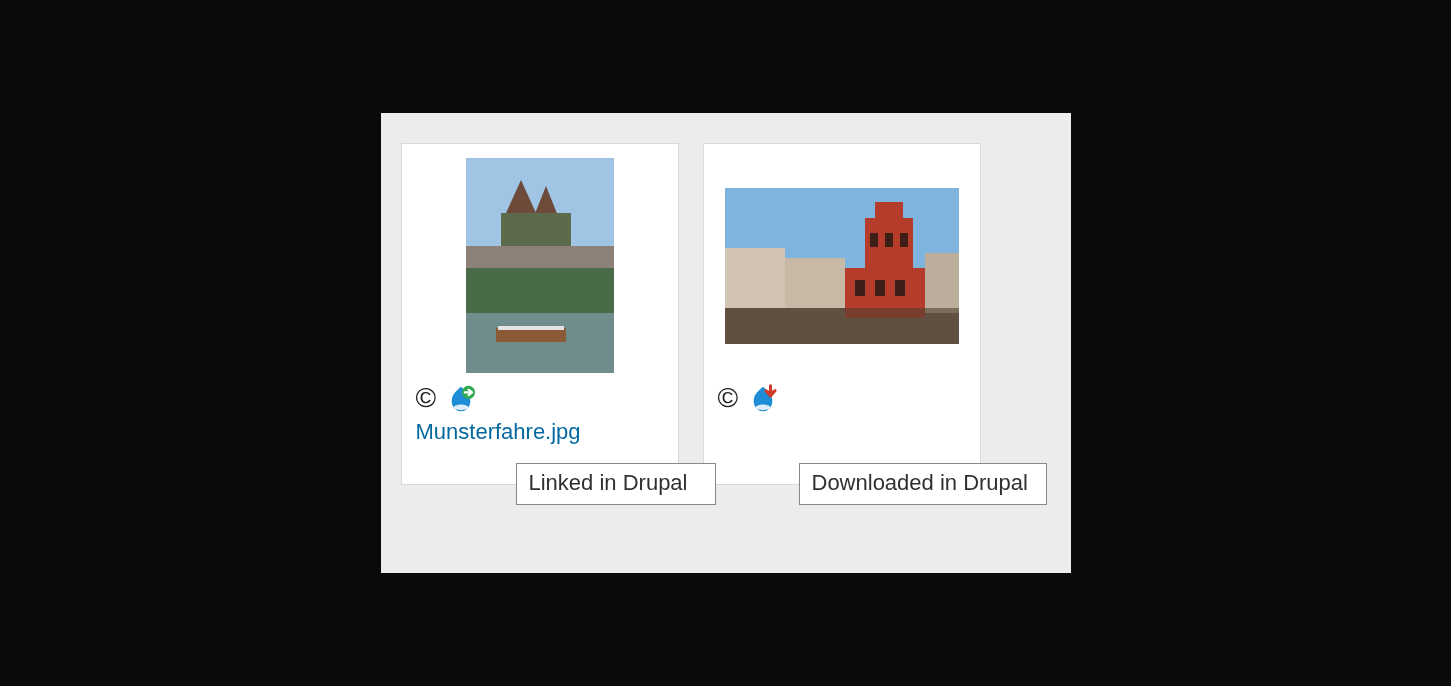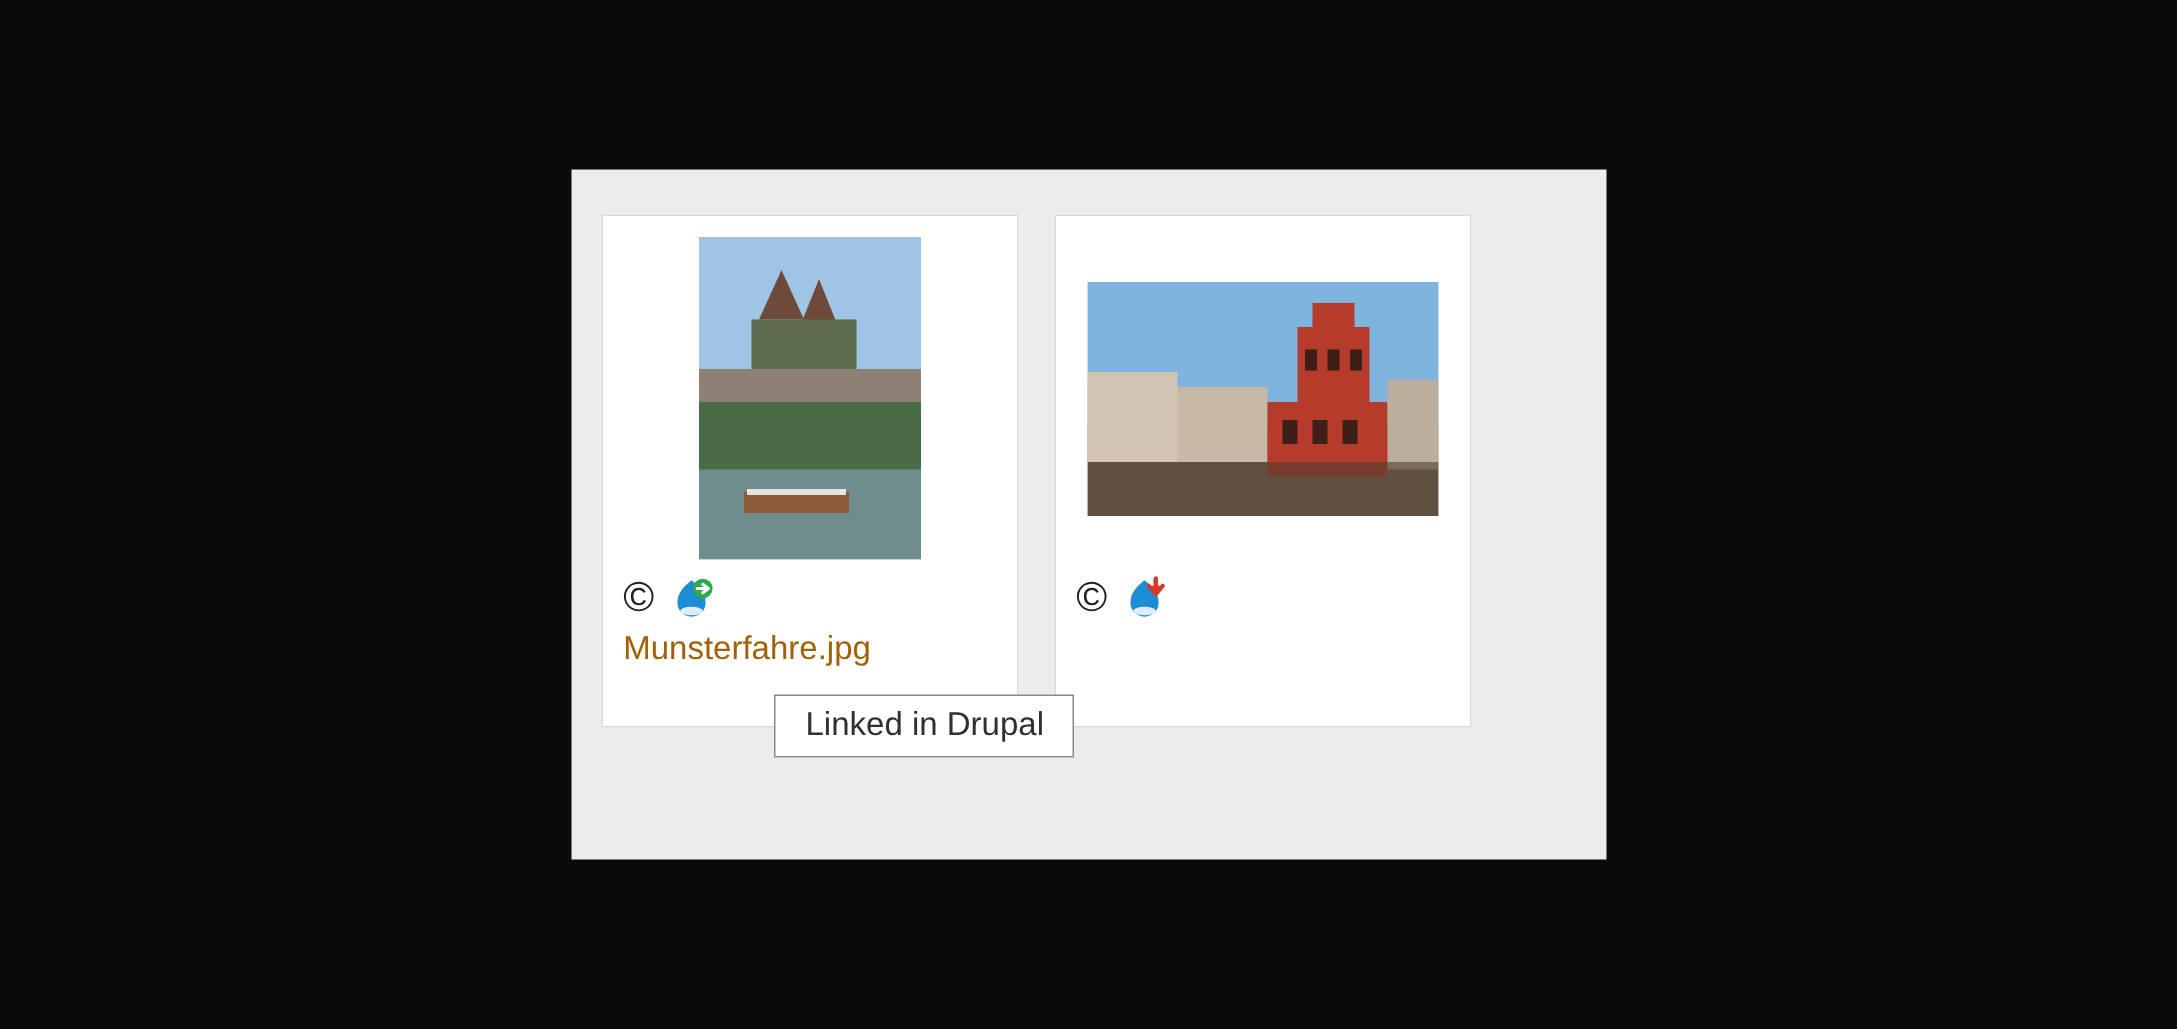--- a/index.html
+++ b/index.html
@@ -55,35 +55,34 @@
     .copyright-mark {
       font-size: 28px;
       line-height: 1;
       color: #222;
     }
     .status-icon { width: 30px; height: 30px; }
     .status-icon svg { width: 100%; height: 100%; display: block; }
     .filename {
       margin-top: 6px;
       font-size: 22px;
-      color: #a16207;
+      color: #0369a1;
       white-space: nowrap;
       overflow: hidden;
     }
     .tooltip {
       position: absolute;
       background: #ffffff;
       border: 1px solid #888;
       padding: 6px 10px 8px 12px;
       font-size: 22px;
       color: #303030;
       line-height: 1.2;
       z-index: 5;
       white-space: normal;
-      text-align: center;
     }
     .tooltip.linked { left: 135px; top: 350px; width: 200px; }
     .tooltip.downloaded { left: 418px; top: 350px; width: 248px; }
   </style>
 </head>
 <body>
 
 <div class="panel">
 
   <div class="card">
@@ -146,14 +145,15 @@
           <ellipse cx="16" cy="26" rx="8" ry="3" fill="#ffffff" opacity="0.85"></ellipse>
           <path d="M24 3 L24 11 M19 8 L24 14 L29 8" stroke="#d23b2a" stroke-width="3" fill="none" stroke-linecap="round" stroke-linejoin="round"></path>
           <path d="M24 3 L24 11" stroke="#d23b2a" stroke-width="3" stroke-linecap="round"></path>
           <polygon points="18,8 30,8 24,15" fill="#d23b2a"></polygon>
         </svg>
       </span>
     </div>
   </div>
 
   <div class="tooltip linked">Linked in Drupal</div>
+  <div class="tooltip downloaded">Downloaded in Drupal</div>
 
 </div>
 
 </body></html>

